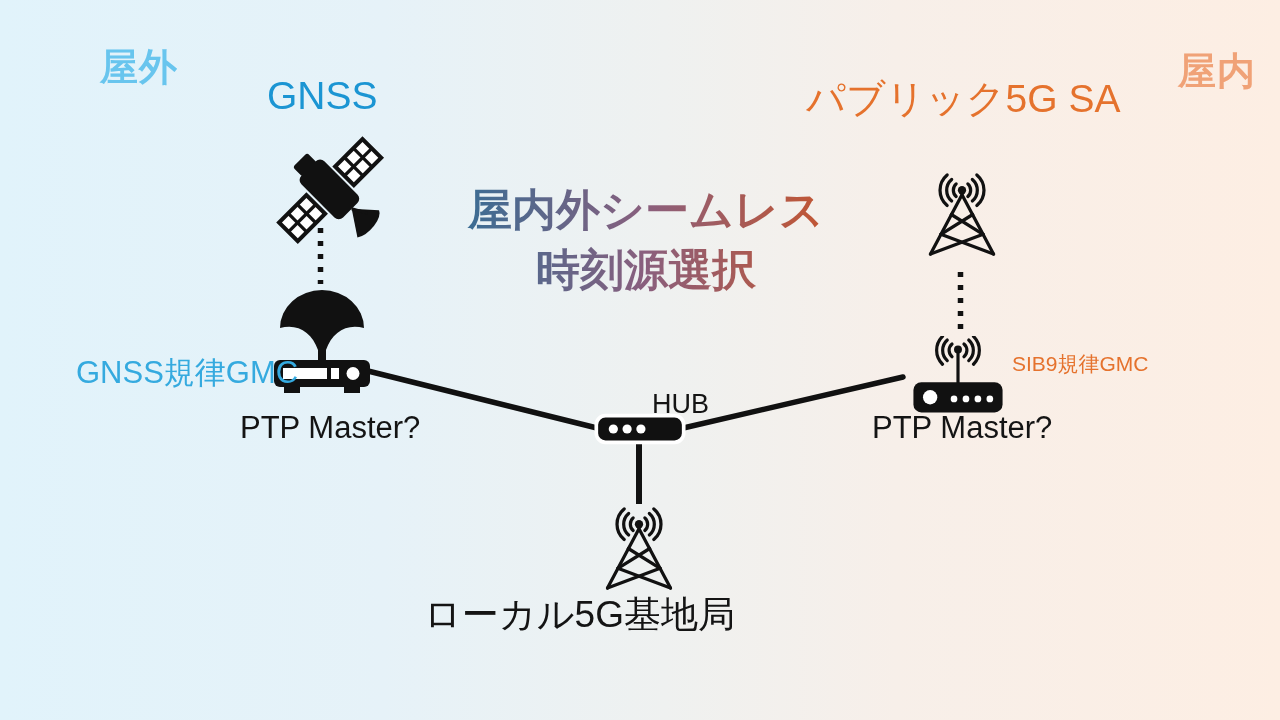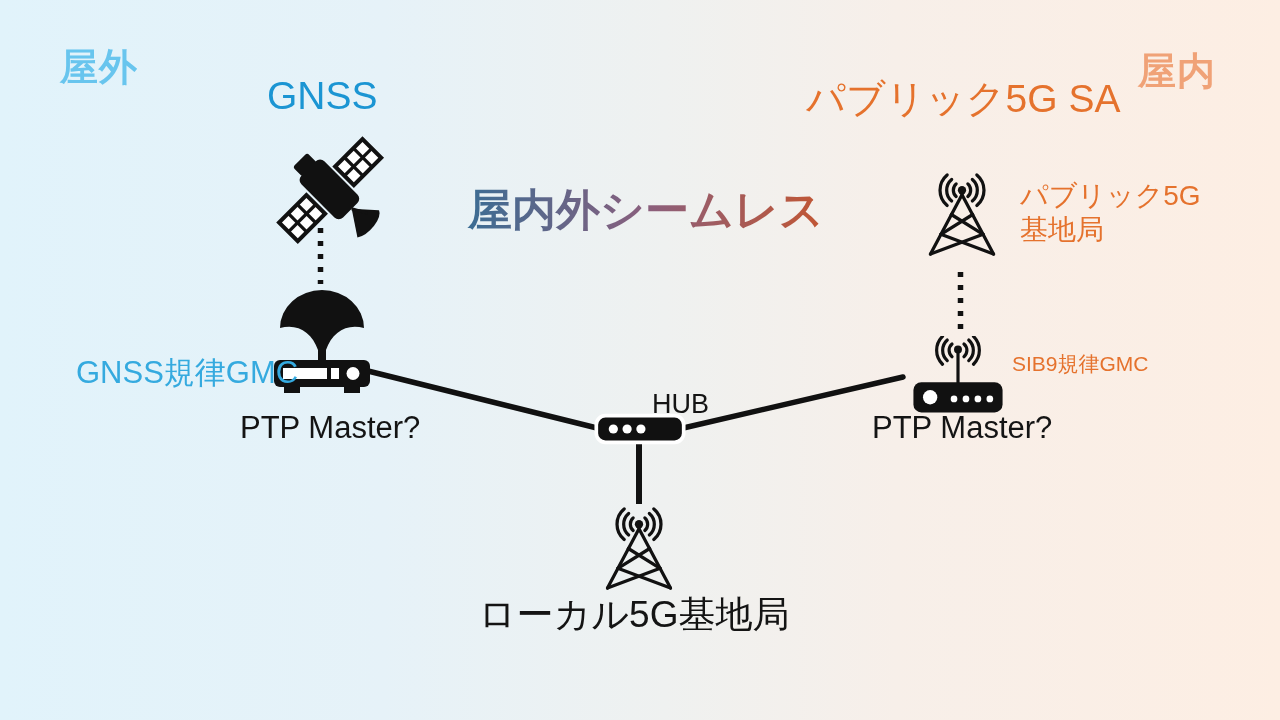--- a/index.html
+++ b/index.html
@@ -4,21 +4,21 @@
 <style>
   html,body{margin:0;padding:0;}
   .stage{
     position:relative;
     width:1280px;height:720px;
     overflow:hidden;
     font-family:"Liberation Sans","DejaVu Sans",sans-serif;
     background:linear-gradient(90deg,#e1f3fb 0%,#e6f2f8 30%,#eff1f0 52%,#f7efe9 70%,#fdeee3 100%);
   }
   .abs{position:absolute;}
-  .zone-label{font-size:38px;font-weight:bold;letter-spacing:1px;}
+  .zone-label{font-size:38px;font-weight:bold;letter-spacing:1px;margin-left:40px;}
   .zone-outdoor{color:var(--outdoor-blue);left:60px;top:42px;}
   .zone-indoor{color:var(--indoor-orange);left:1138px;top:46px;}
   .heading{font-size:39px;font-weight:normal;}
   .heading-gnss{color:var(--gnss-blue);left:267px;top:74px;}
   .heading-public5g{color:var(--accent-orange);left:806px;top:72px;}
   .title-block{
     left:448px;top:180px;width:396px;
     text-align:center;font-size:44px;font-weight:bold;line-height:1.36;
     background:linear-gradient(90deg,var(--title-grad-start) 0%,#8a5f7d 50%,var(--title-grad-end) 100%);
     -webkit-background-clip:text;background-clip:text;
@@ -28,21 +28,21 @@
   .lbl-satellite{color:var(--label-blue);left:155px;top:166px;}
   .lbl-gnss-gmc{color:var(--label-blue);left:76px;top:352px;font-size:31px;}
   .lbl-sib9-gmc{color:var(--accent-orange);left:1012px;top:350px;font-size:21px;}
   .lbl-public5g-bs{color:var(--accent-orange);left:1020px;top:179px;font-size:28px;line-height:1.2;}
   .lbl-ptp{color:#141414;font-size:31px;}
   .lbl-ptp-left{left:240px;top:410px;}
   .lbl-ptp-right{left:872px;top:410px;}
   .lbl-hub{color:#141414;font-size:27px;left:569px;top:389px;width:140px;text-align:right;}
   .lbl-local5g{
     color:#141414;font-size:37px;line-height:1.22;
-    left:404px;top:592px;width:460px;text-align:center;
+    left:424px;top:592px;width:460px;
   }
   svg{display:block;}
 </style>
 </head>
 <body>
 
 <div class="stage">
 
   <svg class="abs" style="left:0;top:0;" width="1280" height="720" viewBox="0 0 1280 720">
     <line x1="320.5" y1="228" x2="320.5" y2="284" stroke="#111" stroke-width="5.5" stroke-dasharray="5 8"></line>
@@ -53,20 +53,21 @@
   </svg>
 
   <div class="abs zone-label zone-outdoor">屋外</div>
   <div class="abs zone-label zone-indoor">屋内</div>
 
   <div class="abs heading heading-gnss">GNSS</div>
   <div class="abs heading heading-public5g">パブリック5G SA</div>
 
   <div class="abs title-block">
     <div>屋内外シームレス</div>
+    <div>時刻源選択</div>
   </div>
 
   <svg class="abs" style="left:272px;top:132px;" width="122" height="122" viewBox="0 0 120 120">
     <g transform="rotate(-45 60 60)" fill="#111">
       <rect x="50" y="14" width="20" height="14" rx="3"></rect>
       <rect x="44" y="26" width="32" height="58" rx="6"></rect>
       <g fill="#fff" stroke="#111" stroke-width="4">
         <rect x="2" y="43" width="38" height="26"></rect>
         <rect x="80" y="43" width="38" height="26"></rect>
       </g>
@@ -117,24 +118,20 @@
       <path d="M43.5 18 A 9.4 9.4 0 0 0 43.5 32"></path>
       <path d="M38.5 13 A 15.8 15.8 0 0 0 38.5 37"></path>
       <path d="M33.5 8 A 22.2 22.2 0 0 0 33.5 42"></path>
       <path d="M56.5 18 A 9.4 9.4 0 0 1 56.5 32"></path>
       <path d="M61.5 13 A 15.8 15.8 0 0 1 61.5 37"></path>
       <path d="M66.5 8 A 22.2 22.2 0 0 1 66.5 42"></path>
     </g>
     <circle cx="50" cy="25" r="4.6" fill="#111"></circle>
   </svg>
 
-  <div class="abs lbl-public5g-bs">
-    <div>パブリック5G</div>
-    <div>基地局</div>
-  </div>
 
   <svg class="abs" style="left:910px;top:336px;" width="96" height="78" viewBox="0 0 120 98">
     <g stroke="#111" stroke-width="4" fill="none" stroke-linecap="round">
       <line x1="60" y1="22" x2="60" y2="58"></line>
       <path d="M52.5 10 A 10.5 10.5 0 0 0 52.5 26"></path>
       <path d="M46.5 5 A 17.5 17.5 0 0 0 46.5 31"></path>
       <path d="M40.5 0.5 A 24.5 24.5 0 0 0 40.5 35.5"></path>
       <path d="M67.5 10 A 10.5 10.5 0 0 1 67.5 26"></path>
       <path d="M73.5 5 A 17.5 17.5 0 0 1 73.5 31"></path>
       <path d="M79.5 0.5 A 24.5 24.5 0 0 1 79.5 35.5"></path>

